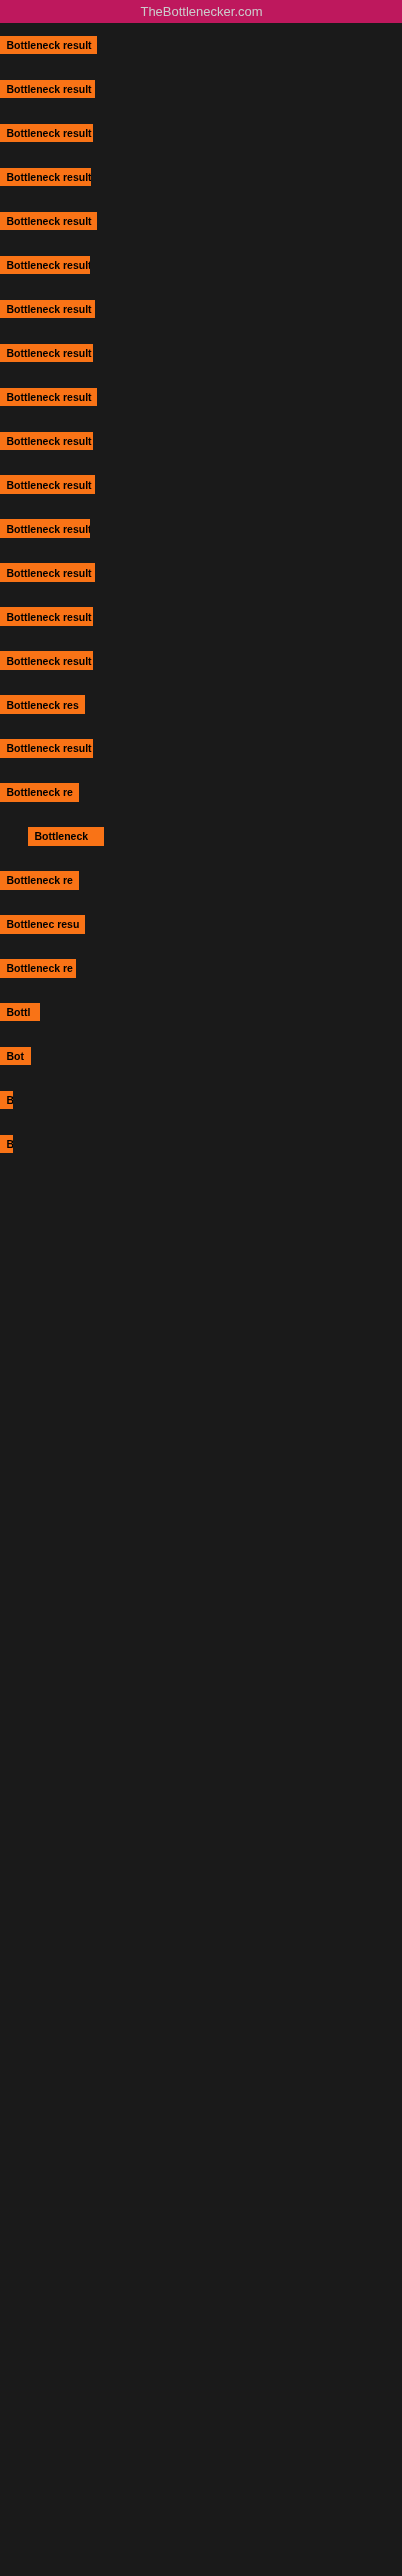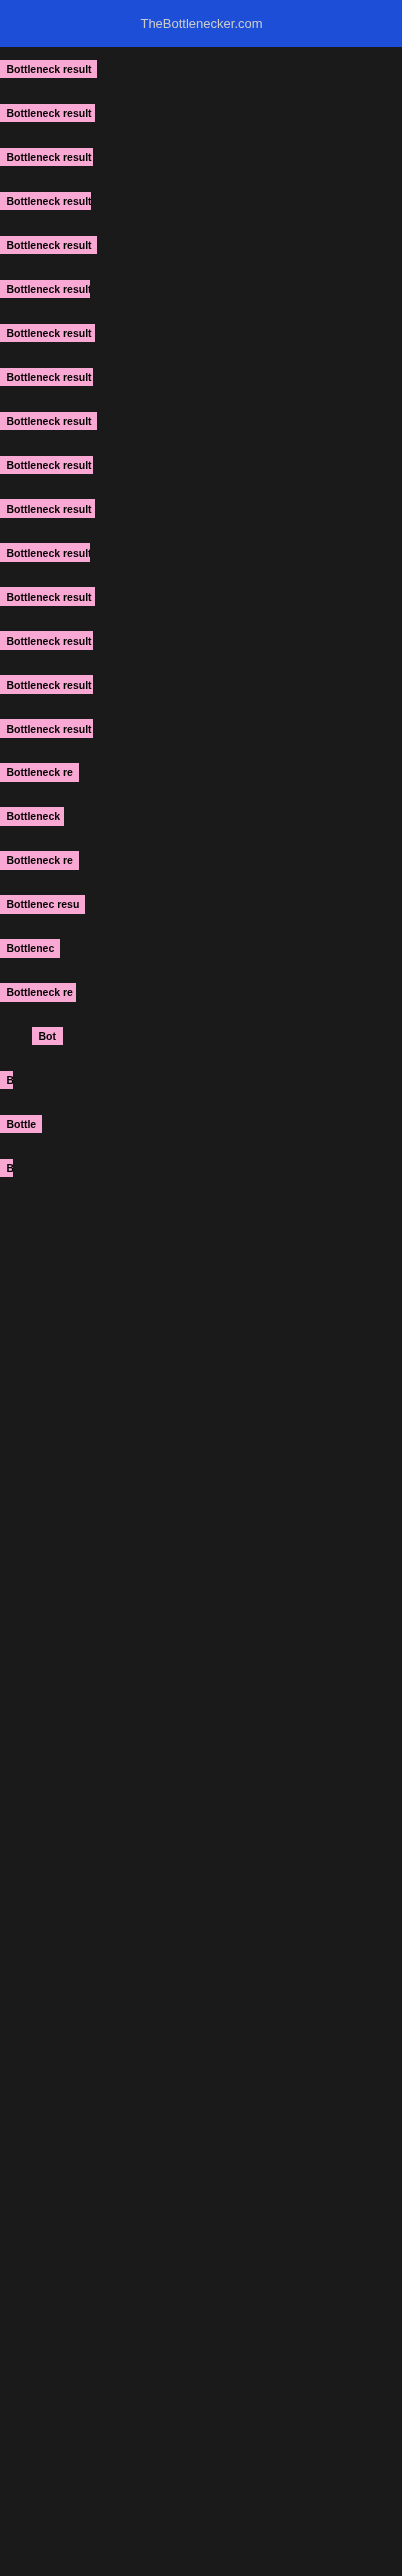--- a/index.html
+++ b/index.html
@@ -13,26 +13,26 @@
       min-height: 2576px;
       background-color: #1a1a1a;
       font-family: Arial, sans-serif;
       position: relative;
     }
 
     .site-title {
       text-align: center;
       color: #cccccc;
       font-size: 13px;
-      padding: 16px 0;
-      background-color: #1d4ed8;
+      padding: 4px 0;
+      background-color: #be185d;
     }
 
     .bottleneck-label {
-      background-color: #f9a8d4;
+      background-color: #f97316;
       color: #000;
       font-size: 10.5px;
       font-weight: bold;
       padding: 3.2px 6.4px;
       white-space: nowrap;
       overflow: hidden;
     }
 
     .bar-container {
       display: flex;
@@ -121,66 +121,66 @@
         <div class="bottleneck-label" style="width: 93px;">Bottleneck result</div>
       </div>
     </div>
     <div class="row-wrapper">
       <div class="bar-container">
         <div class="bottleneck-label" style="width: 93px;">Bottleneck result</div>
       </div>
     </div>
     <div class="row-wrapper">
       <div class="bar-container">
+        <div class="bottleneck-label" style="width: 85px;">Bottleneck res</div>
+      </div>
+    </div>
+    <div class="row-wrapper">
+      <div class="bar-container">
         <div class="bottleneck-label" style="width: 93px;">Bottleneck result</div>
       </div>
     </div>
     <div class="row-wrapper">
       <div class="bar-container">
         <div class="bottleneck-label" style="width: 79px;">Bottleneck re</div>
       </div>
     </div>
     <div class="row-wrapper">
       <div class="bar-container">
-        <div class="bottleneck-label" style="width: 64px;">Bottleneck</div>
+        <div class="bottleneck-label" style="width: 76px; margin-left: 28px;">Bottleneck</div>
       </div>
     </div>
     <div class="row-wrapper">
       <div class="bar-container">
         <div class="bottleneck-label" style="width: 79px;">Bottleneck re</div>
       </div>
     </div>
     <div class="row-wrapper">
       <div class="bar-container">
         <div class="bottleneck-label" style="width: 85px;">Bottlenec resu</div>
       </div>
     </div>
     <div class="row-wrapper">
       <div class="bar-container">
-        <div class="bottleneck-label" style="width: 60px;">Bottlenec</div>
-      </div>
-    </div>
-    <div class="row-wrapper">
-      <div class="bar-container">
         <div class="bottleneck-label" style="width: 76px;">Bottleneck re</div>
       </div>
     </div>
     <div class="row-wrapper">
       <div class="bar-container">
-        <div class="bottleneck-label" style="width: 31px; margin-left: 32px;">Bot</div>
+        <div class="bottleneck-label" style="width: 40px;">Bottl</div>
+      </div>
+    </div>
+    <div class="row-wrapper">
+      <div class="bar-container">
+        <div class="bottleneck-label" style="width: 31px;">Bot</div>
       </div>
     </div>
     <div class="row-wrapper">
       <div class="bar-container">
         <div class="bottleneck-label" style="width: 13px;">B</div>
-      </div>
-    </div>
-    <div class="row-wrapper">
-      <div class="bar-container">
-        <div class="bottleneck-label" style="width: 42px;">Bottle</div>
       </div>
     </div>
     <div class="row-wrapper">
       <div class="bar-container">
         <div class="bottleneck-label" style="width: 11.3px;">B</div>
       </div>
     </div>
   </div>
 
 

